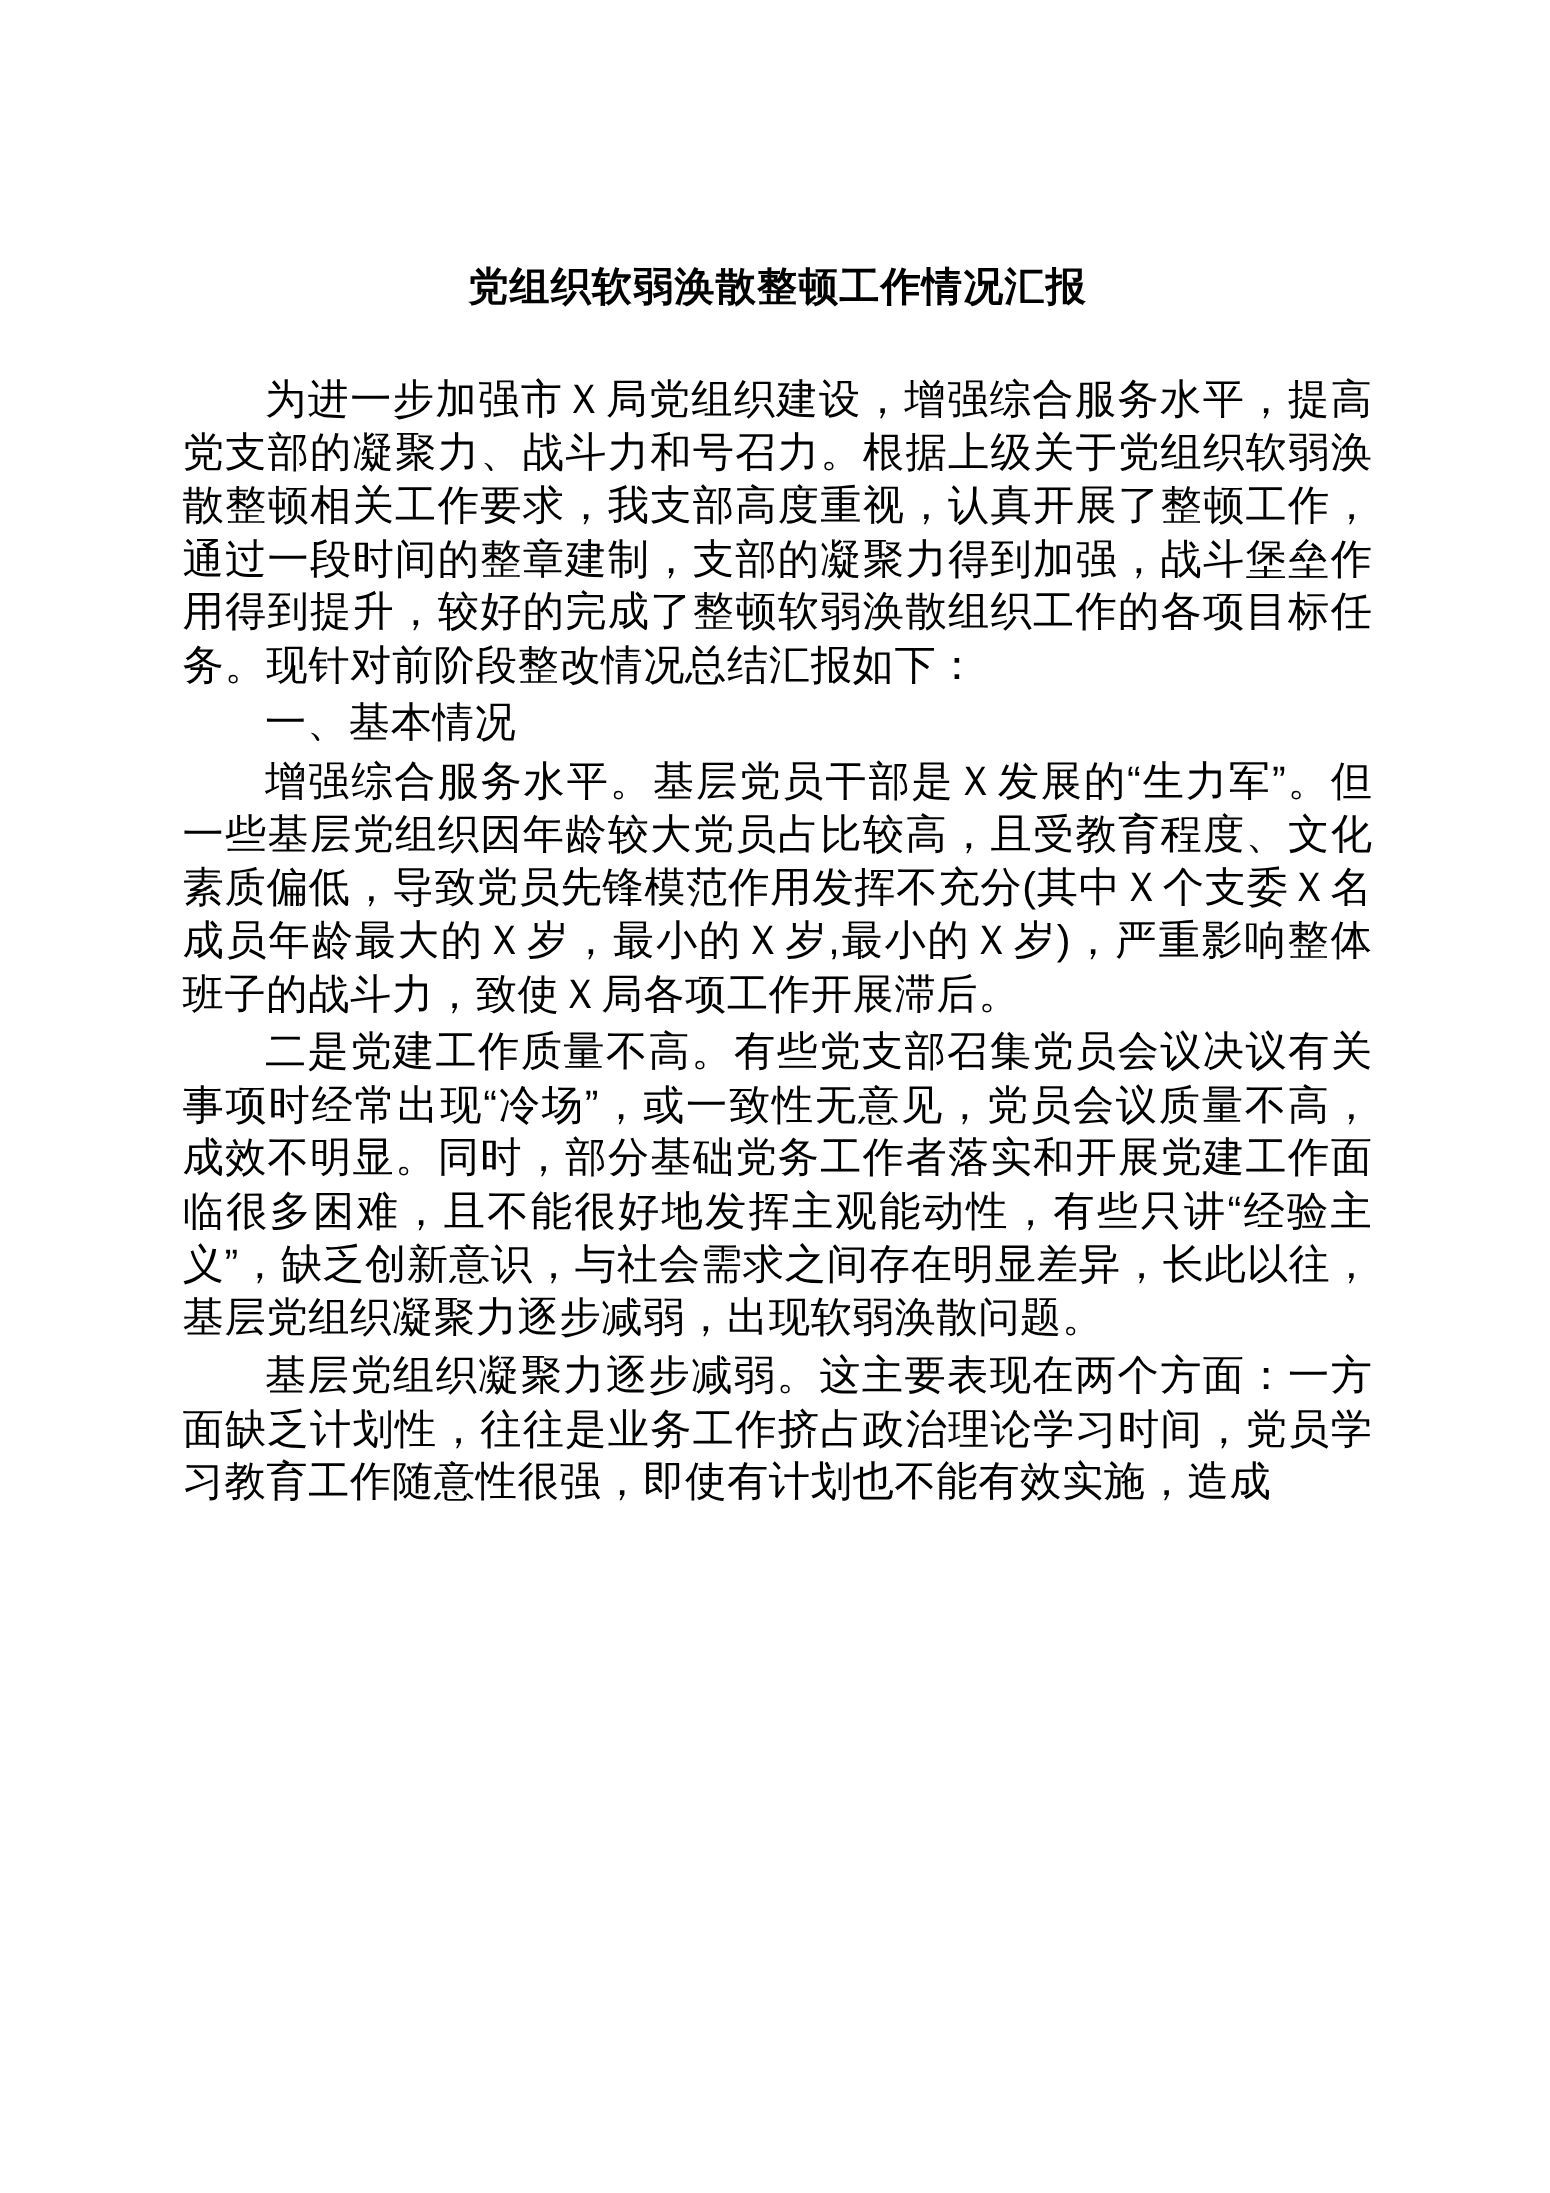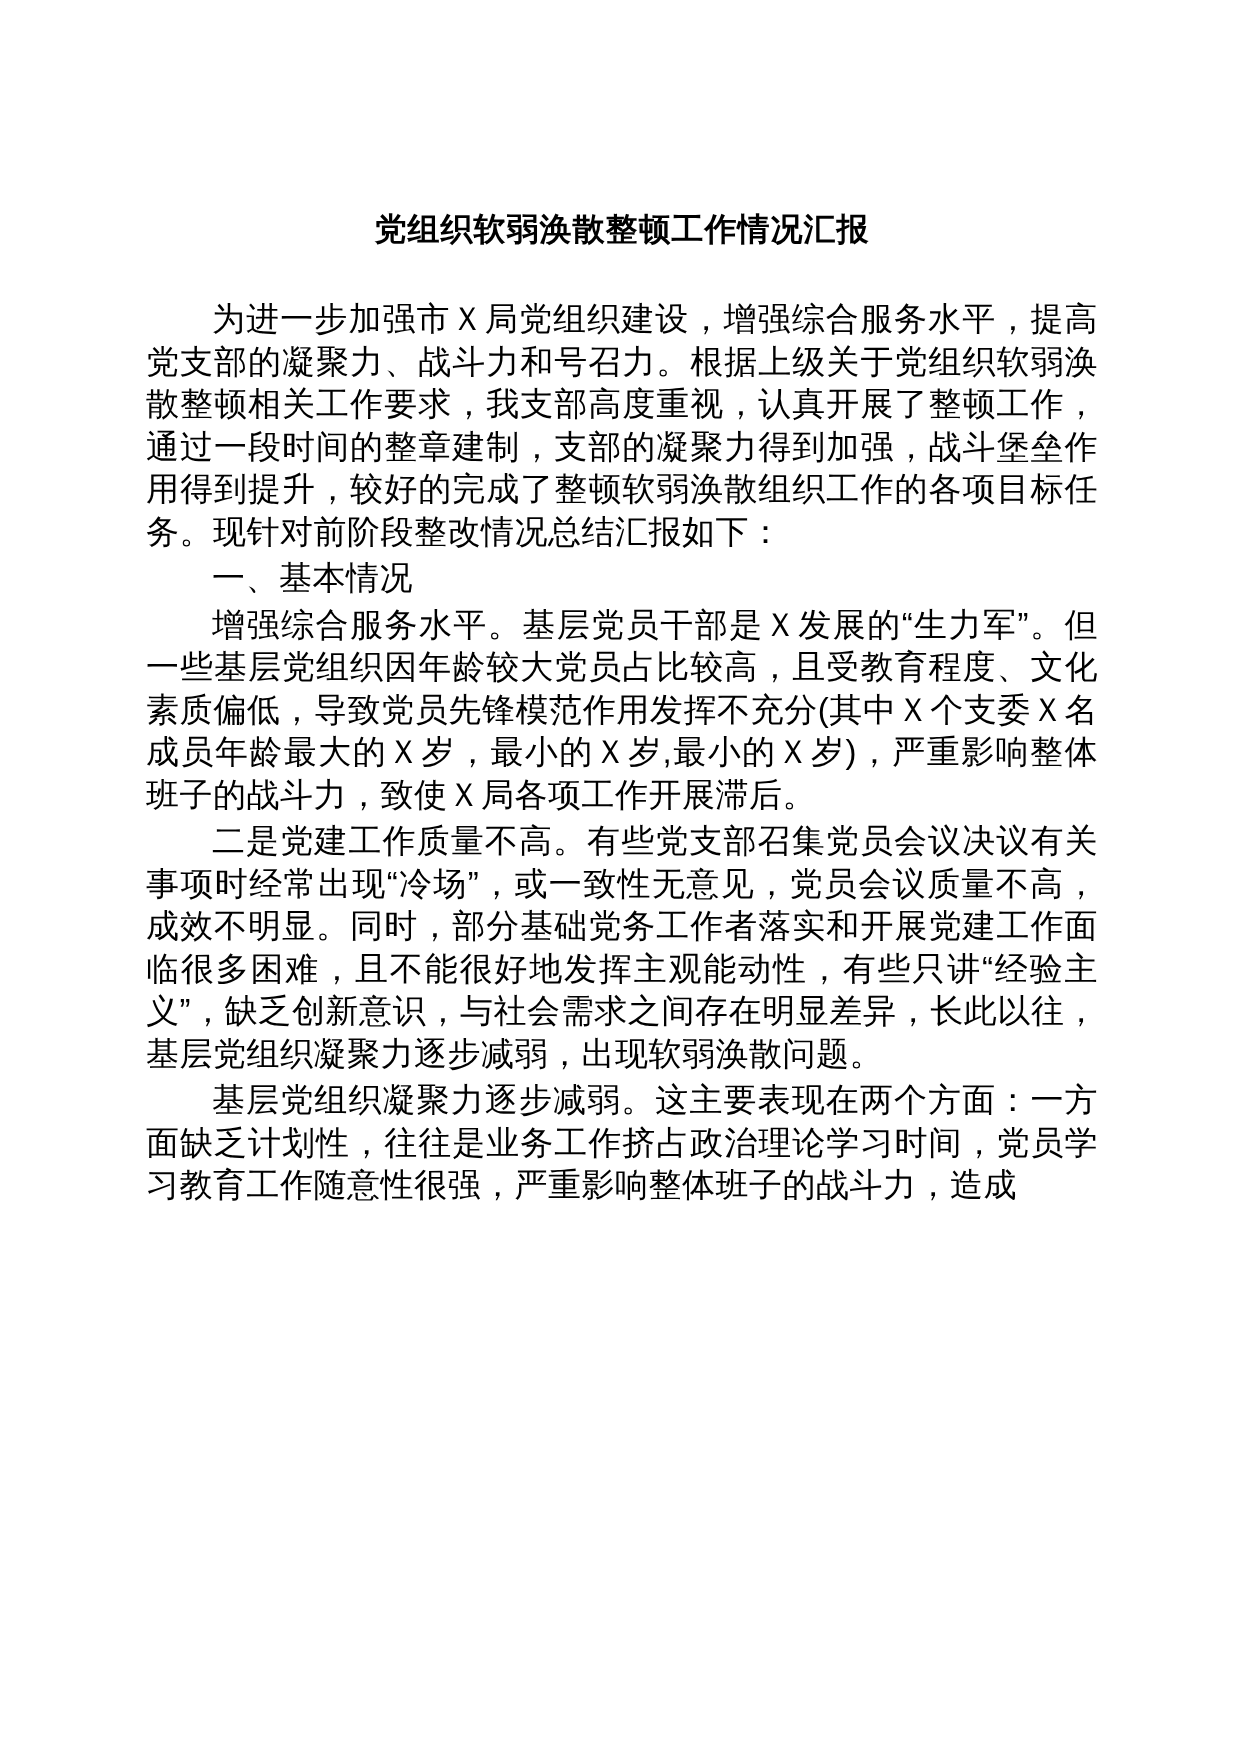--- a/index.html
+++ b/index.html
@@ -50,15 +50,15 @@
 
   <p class="para"><strong class="lead"></strong><span>为进一步加强市Ｘ局党组织建设，增强综合服务水平，提高党支部的凝聚力、战斗力和号召力。根据上级关于党组织软弱涣散整顿相关工作要求，我支部高度重视，认真开展了整顿工作，通过一段时间的整章建制，支部的凝聚力得到加强，战斗堡垒作用得到提升，较好的完成了整顿软弱涣散组织工作的各项目标任务。现针对前阶段整改情况总结汇报如下：</span></p>
 
   <p class="para heading"><strong class="lead">一、基本情况</strong><span></span></p>
 
 
   <p class="para"><strong class="lead">增强综合服务水平。</strong><span>基层党员干部是Ｘ发展的“生力军”。但一些基层党组织因年龄较大党员占比较高，且受教育程度、文化素质偏低，导致党员先锋模范作用发挥不充分(其中Ｘ个支委Ｘ名成员年龄最大的Ｘ岁，最小的Ｘ岁,最小的Ｘ岁)，严重影响整体班子的战斗力，致使Ｘ局各项工作开展滞后。</span></p>
 
   <p class="para"><strong class="lead">二是党建工作质量不高。</strong><span>有些党支部召集党员会议决议有关事项时经常出现“冷场”，或一致性无意见，党员会议质量不高，成效不明显。同时，部分基础党务工作者落实和开展党建工作面临很多困难，且不能很好地发挥主观能动性，有些只讲“经验主义”，缺乏创新意识，与社会需求之间存在明显差异，长此以往，基层党组织凝聚力逐步减弱，出现软弱涣散问题。</span></p>
 
-  <p class="para"><strong class="lead">基层党组织凝聚力逐步减弱。</strong><span>这主要表现在两个方面：一方面缺乏计划性，往往是业务工作挤占政治理论学习时间，党员学习教育工作随意性很强，严重影响整体班子的战斗力，造成</span></p>
+  <p class="para"><strong class="lead">基层党组织凝聚力逐步减弱。</strong><span>这主要表现在两个方面：一方面缺乏计划性，往往是业务工作挤占政治理论学习时间，党员学习教育工作随意性很强，即使有计划也不能有效实施，造成</span></p>
 
 </div>
 
 </body></html>

